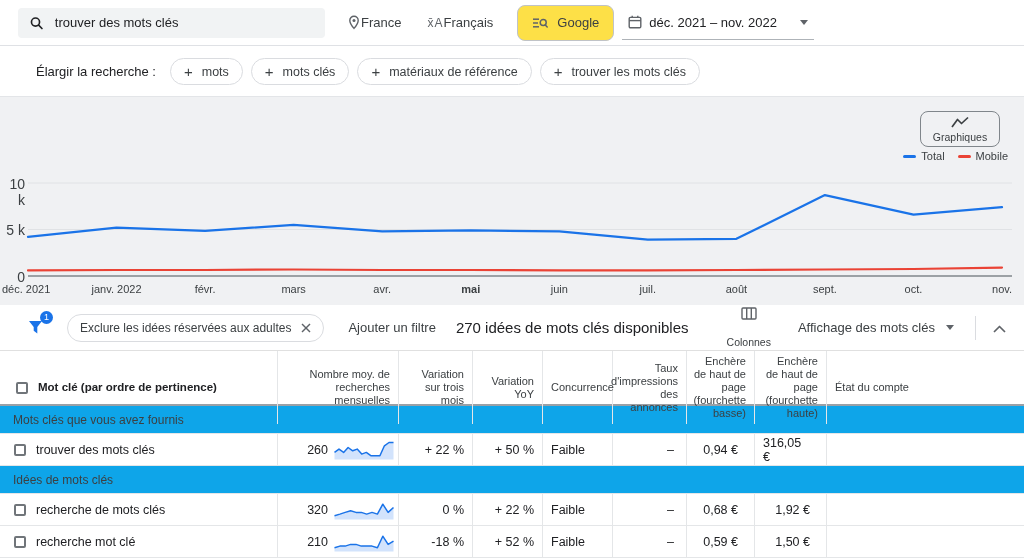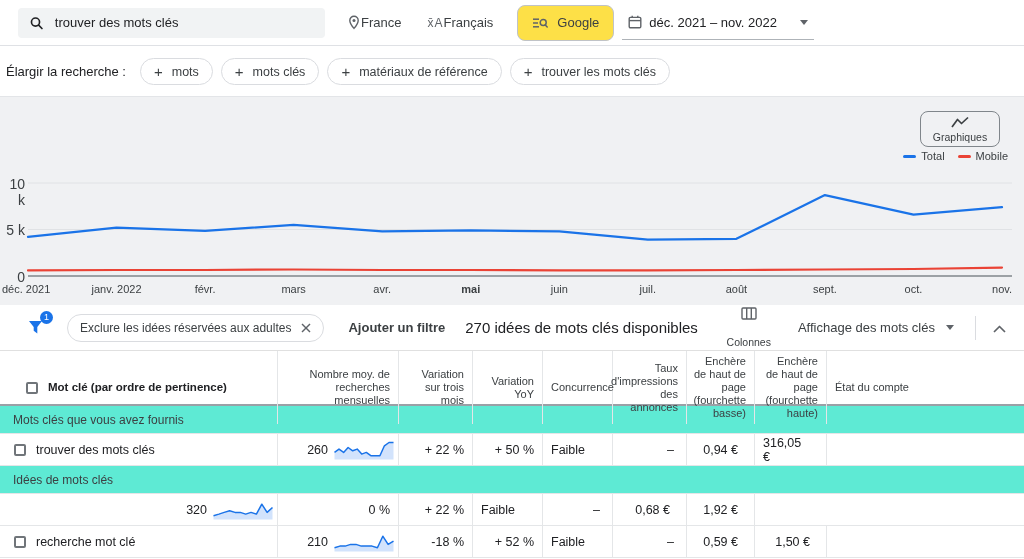--- a/index.html
+++ b/index.html
@@ -23,21 +23,21 @@
   .google-btn { margin-left:24px; height:36px; border:1px solid #c0c3c7; border-radius:8px;
     background:#fde047; display:flex; align-items:center; gap:9px; padding:0 14px;
     font-size:13px; color:#3c4043; cursor:pointer; font-family:inherit; }
   .date-ctl { margin-left:8px; height:34px; display:flex; align-items:center; gap:7px;
     padding:0 6px; border-bottom:1px solid #aeb3b8; font-size:13px; color:#202124; cursor:pointer; }
   .caret-down { width:0; height:0; border-left:4px solid transparent;
     border-right:4px solid transparent; border-top:5px solid #5f6368; }
   .date-ctl .caret-down { margin-left:16px; }
   
   .expand-row { position:absolute; top:47px; left:0; width:1024px; height:49px;
-    display:flex; align-items:center; padding-left:6px; gap:8px; background:#fff; }
+    display:flex; align-items:center; padding-left:36px; gap:8px; background:#fff; }
   .expand-label { font-size:13px; color:#202124; margin-right:6px; }
   .chip { height:27px; border:1px solid #dadce0; border-radius:14px; background:#fff;
     display:flex; align-items:center; gap:9px; padding:0 13px; font-size:12.5px;
     color:#3c4043; cursor:pointer; font-family:inherit; }
   .chip .plus { font-size:15px; line-height:1; color:#3c4043; }
   
   .chart-panel { position:absolute; top:96px; left:0; width:1024px; height:209px;
     background:#f0f1f3; border-top:1px solid #e3e5e8; }
   #main-chart { position:absolute; top:0; left:0; }
   .y-tick { position:absolute; left:0; width:25px; text-align:right;
@@ -55,42 +55,42 @@
   .filter-bar { position:absolute; top:305px; left:0; width:1024px; height:45px;
     background:#fff; display:flex; align-items:center; }
   .funnel-wrap { position:relative; margin-left:28px; width:18px; height:20px; cursor:pointer; }
   .badge { position:absolute; top:-7px; right:-7px; width:13px; height:13px; border-radius:50%;
     background:#1a73e8; color:#fff; font-size:9px; display:flex; align-items:center;
     justify-content:center; }
   .filter-chip { margin-left:21px; height:28px; border:1px solid #dadce0; border-radius:14px;
     background:#fff; display:flex; align-items:center; gap:10px; padding:0 12px;
     font-size:12px; color:#3c4043; cursor:pointer; font-family:inherit; }
   .add-filter { margin-left:18px; font-size:13px; color:#3c4043; background:none; border:none;
-    cursor:pointer; font-family:inherit;font-weight:bold; }
+    cursor:pointer; font-family:inherit; }
   .results-text { margin-left:14px; font-size:15px; color:#202124; }
   .right-cluster { margin-left:auto; display:flex; align-items:center; gap:15px; margin-right:8px; }
   .columns-btn { display:flex; flex-direction:column; align-items:center; gap:16px;
     font-size:10.5px; color:#3c4043; background:none; border:none; cursor:pointer; font-family:inherit; }
   .view-selector { display:flex; align-items:center; gap:11px; font-size:13px; color:#3c4043;
     background:none; border:none; cursor:pointer; font-family:Liberation Sans, sans-serif; }
   .vdiv { width:1px; height:24px; background:#dadce0; }
   .collapse-btn { background:none; border:none; cursor:pointer; padding:2px 10px 0 2px; }
   
   .ktable { position:absolute; top:350px; left:0; width:1024px; }
   .t-header, .t-row { display:grid;
     grid-template-columns:278px 121px 74px 70px 70px 74px 68px 72px auto; }
   .t-header { height:56px; border-top:1px solid #e0e0e0; border-bottom:2px solid #9aa0a6; background:#fff; }
   .th { border-right:1px solid #e4e6e8; display:flex; align-items:center;
     font-size:11px; line-height:13px; color:#3c4043; padding:4px 8px; }
   .th.right { justify-content:flex-end; text-align:right; }
   .th:last-child, .td:last-child { border-right:none; }
-  .th-keyword { gap:10px; padding-left:26px; font-weight:bold; font-size:11.5px; color:#202124; }
+  .th-keyword { gap:10px; padding-left:16px; font-weight:bold; font-size:11.5px; color:#202124; }
   .cb { width:12px; height:12px; border:2px solid #70757a; border-radius:2px;
     background:#fff; flex:none; cursor:pointer; }
-  .section-row { height:28px; background:#5eead4; display:flex; align-items:center;
+  .section-row { height:28px; background:#0ea5e9; display:flex; align-items:center;
     padding-left:13px; font-size:12px; color:#3c4043; border-bottom:1px solid #e4e6e8; }
   .t-row { height:32px; border-bottom:1px solid #e4e6e8; background:#fff; }
   .td { border-right:1px solid #e4e6e8; display:flex; align-items:center;
     font-size:12.5px; color:#202124; padding:0 8px; }
   .td.right { justify-content:flex-end; }
   .td-keyword { gap:10px; padding-left:14px; }
   .td-searches { justify-content:flex-end; gap:5px; padding-right:3px; }
   .td-impr { padding-right:12px; }
   .td-bid { padding-right:16px; }
   .sparkline { width:62px; height:20px; flex:none; }
@@ -289,20 +289,24 @@
     <div class="td right td-bid">0,94 €</div>
     <div class="td right td-bid">316,05 €</div>
     <div class="td"></div>
   </div>
 
   <div class="section-row">
     <span>Idées de mots clés</span>
   </div>
 
   <div class="t-row">
+    <div class="td td-keyword">
+      <span class="cb"></span>
+      <span>recherche de mots clés</span>
+    </div>
     <div class="td td-searches">
       <span>320</span>
       <svg class="sparkline" viewBox="0 0 62 20">
           <polygon points="1.5,15.7 6.9,14.1 12.2,12.4 17.6,10.8 23.0,12.4 28.3,12.4 33.7,14.1 39.0,12.4 44.4,14.1 49.8,4.2 55.1,12.4 60.5,7.5 60.5,19.5 1.5,19.5" fill="#d2e3fc"></polygon>
           <polyline points="1.5,15.7 6.9,14.1 12.2,12.4 17.6,10.8 23.0,12.4 28.3,12.4 33.7,14.1 39.0,12.4 44.4,14.1 49.8,4.2 55.1,12.4 60.5,7.5" fill="none" stroke="#1a73e8" stroke-width="1.5" stroke-linejoin="round"></polyline>
         </svg>
     </div>
     <div class="td right">0 %</div>
     <div class="td right">+ 22 %</div>
     <div class="td">Faible</div>

